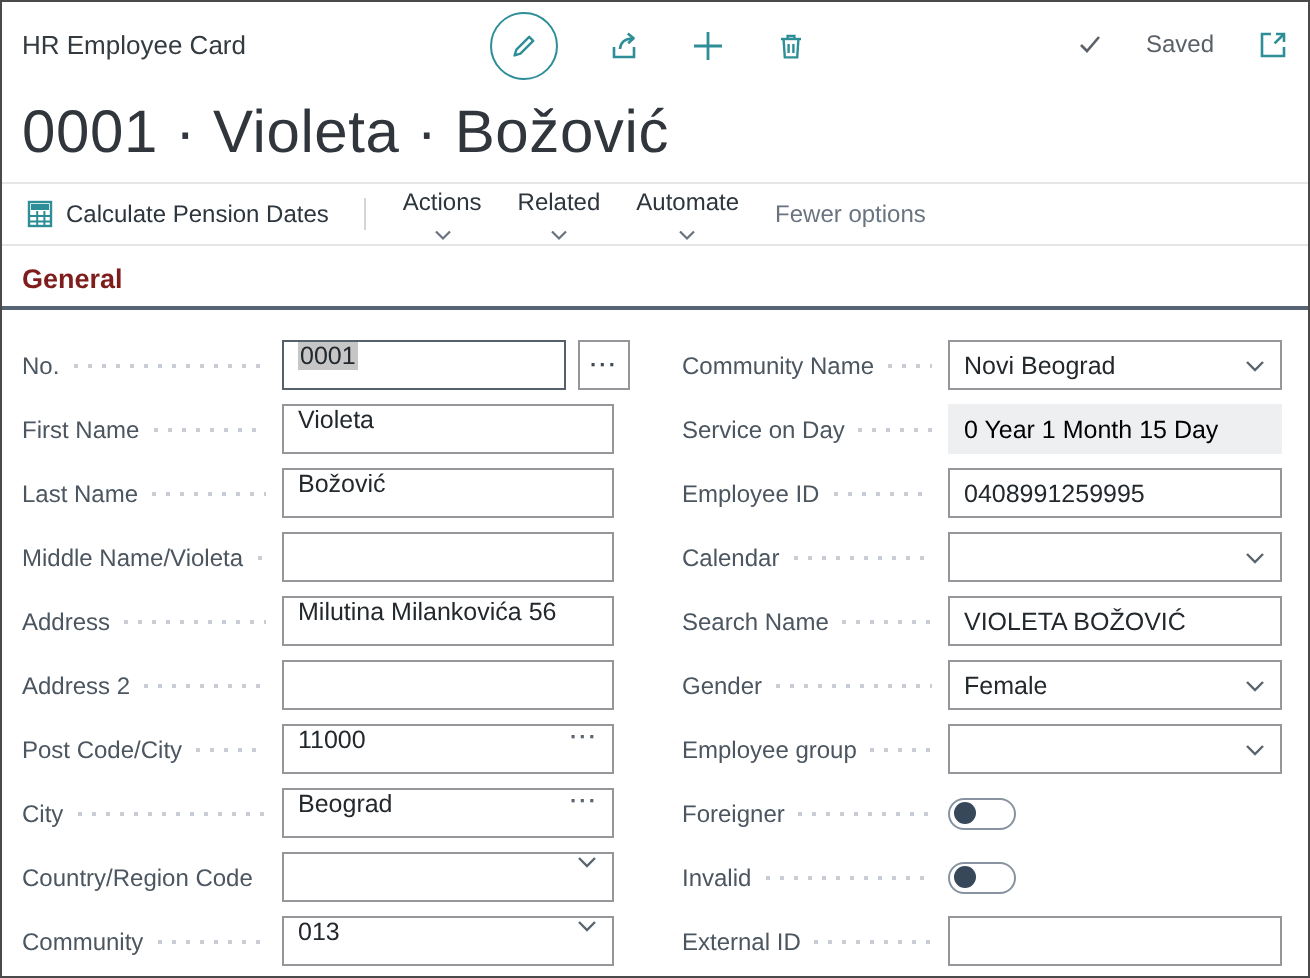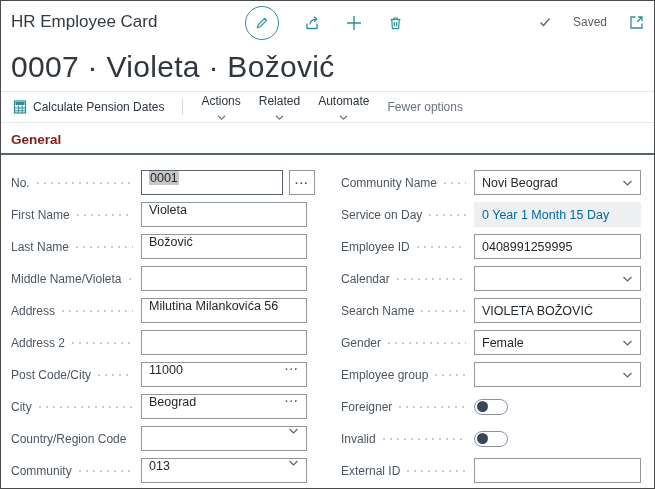--- a/index.html
+++ b/index.html
@@ -4,21 +4,21 @@
 <style>
   * { margin:0; padding:0; box-sizing:border-box; }
   html,body { background:#f3f3f3; font-family:"Liberation Sans", sans-serif; }
   .window {
     width:655px; height:489px; background:#fff;
     border:1px solid #4a4a4a; position:relative; overflow:hidden;
     color:var(--text);
   }
   
   .header { height:42px; padding:0 10px; display:flex; align-items:center; position:relative; }
-  .caption { font-size:17px; color:#333a40; }
+  .caption { font-size:13px; color:#333a40; }
   .icon-cluster { position:absolute; left:244px; top:5px; display:flex; align-items:center; gap:24px; }
   .circle-btn {
     width:34px; height:34px; border:1.4px solid var(--accent); border-radius:50%;
     display:flex; align-items:center; justify-content:center; color:var(--accent); background:#fff; cursor:pointer;
   }
   .flat-btn { color:var(--accent); display:flex; align-items:center; cursor:pointer; }
   .right-cluster { margin-left:auto; display:flex; align-items:center; gap:22px; }
   .saved { display:flex; align-items:center; gap:22px; font-size:12px; color:#5a6168; }
   
   .title { padding:2px 10px 0; font-size:30px; font-weight:300; color:#30363c; height:48px; line-height:44px; letter-spacing:.3px; }
@@ -58,21 +58,21 @@
   .assist-btn {
     width:26px; height:25px; margin-left:6px; border:1px solid var(--input-border);
     display:flex; align-items:center; justify-content:center; background:#fff;
     font-size:11px; color:#414b55; letter-spacing:1px; cursor:pointer; font-weight:bold;
   }
   .trail-ellipsis { margin-left:auto; color:#5b656f; font-size:11px; letter-spacing:1px; font-weight:bold; cursor:pointer; }
   .trail-chev { margin-left:auto; color:#5b656f; display:flex; cursor:pointer; }
   .ctl-slot { width:167px; display:flex; align-items:center; flex:none; }
   .readonly {
     width:167px; height:25px; background:var(--readonly-bg); border:none;
-    display:flex; align-items:center; padding:0 8px; font-size:12.5px; color:#0369a1; flex:none;
+    display:flex; align-items:center; padding:0 8px; font-size:12.5px; color:#000000; flex:none;
   }
   .toggle {
     width:34px; height:16px; border:1px solid #8793a0; border-radius:9px; background:#fff;
     position:relative; cursor:pointer;
   }
   .toggle .knob { position:absolute; left:2px; top:1.5px; width:11px; height:11px; border-radius:50%; background:var(--toggle-knob); }
   svg { display:block; }
 </style>
 </head>
 <body>
@@ -132,21 +132,21 @@
           <svg width="15" height="15" viewBox="0 0 15 15" stroke="currentColor" fill="none" stroke-width="1.3">
               <path d="M13 8.5V13H2V2h4.5"></path>
               <path d="M9 2h4v4"></path>
               <path d="M13 2L8.3 6.7"></path>
             </svg>
         </span>
       </span>
     </div>
   </div>
 
-  <div class="title">0007 · Violeta · Božović</div>
+  <div class="title">0001 · Violeta · Božović</div>
   <div class="hr"></div>
 
   <div class="toolbar">
     <div class="tb-primary">
       <span>
         <svg width="14" height="14" viewBox="0 0 14 14">
             <rect x="1.5" y="1" width="11" height="12" fill="none" stroke="var(--accent)" stroke-width="1.2"></rect>
             <rect x="2.5" y="2" width="9" height="3" fill="var(--accent)"></rect>
             <path d="M2 8h10M2 10.8h10M5.6 5.5v7.5M9.2 5.5v7.5" stroke="var(--accent)" stroke-width="1"></path>
           </svg>

